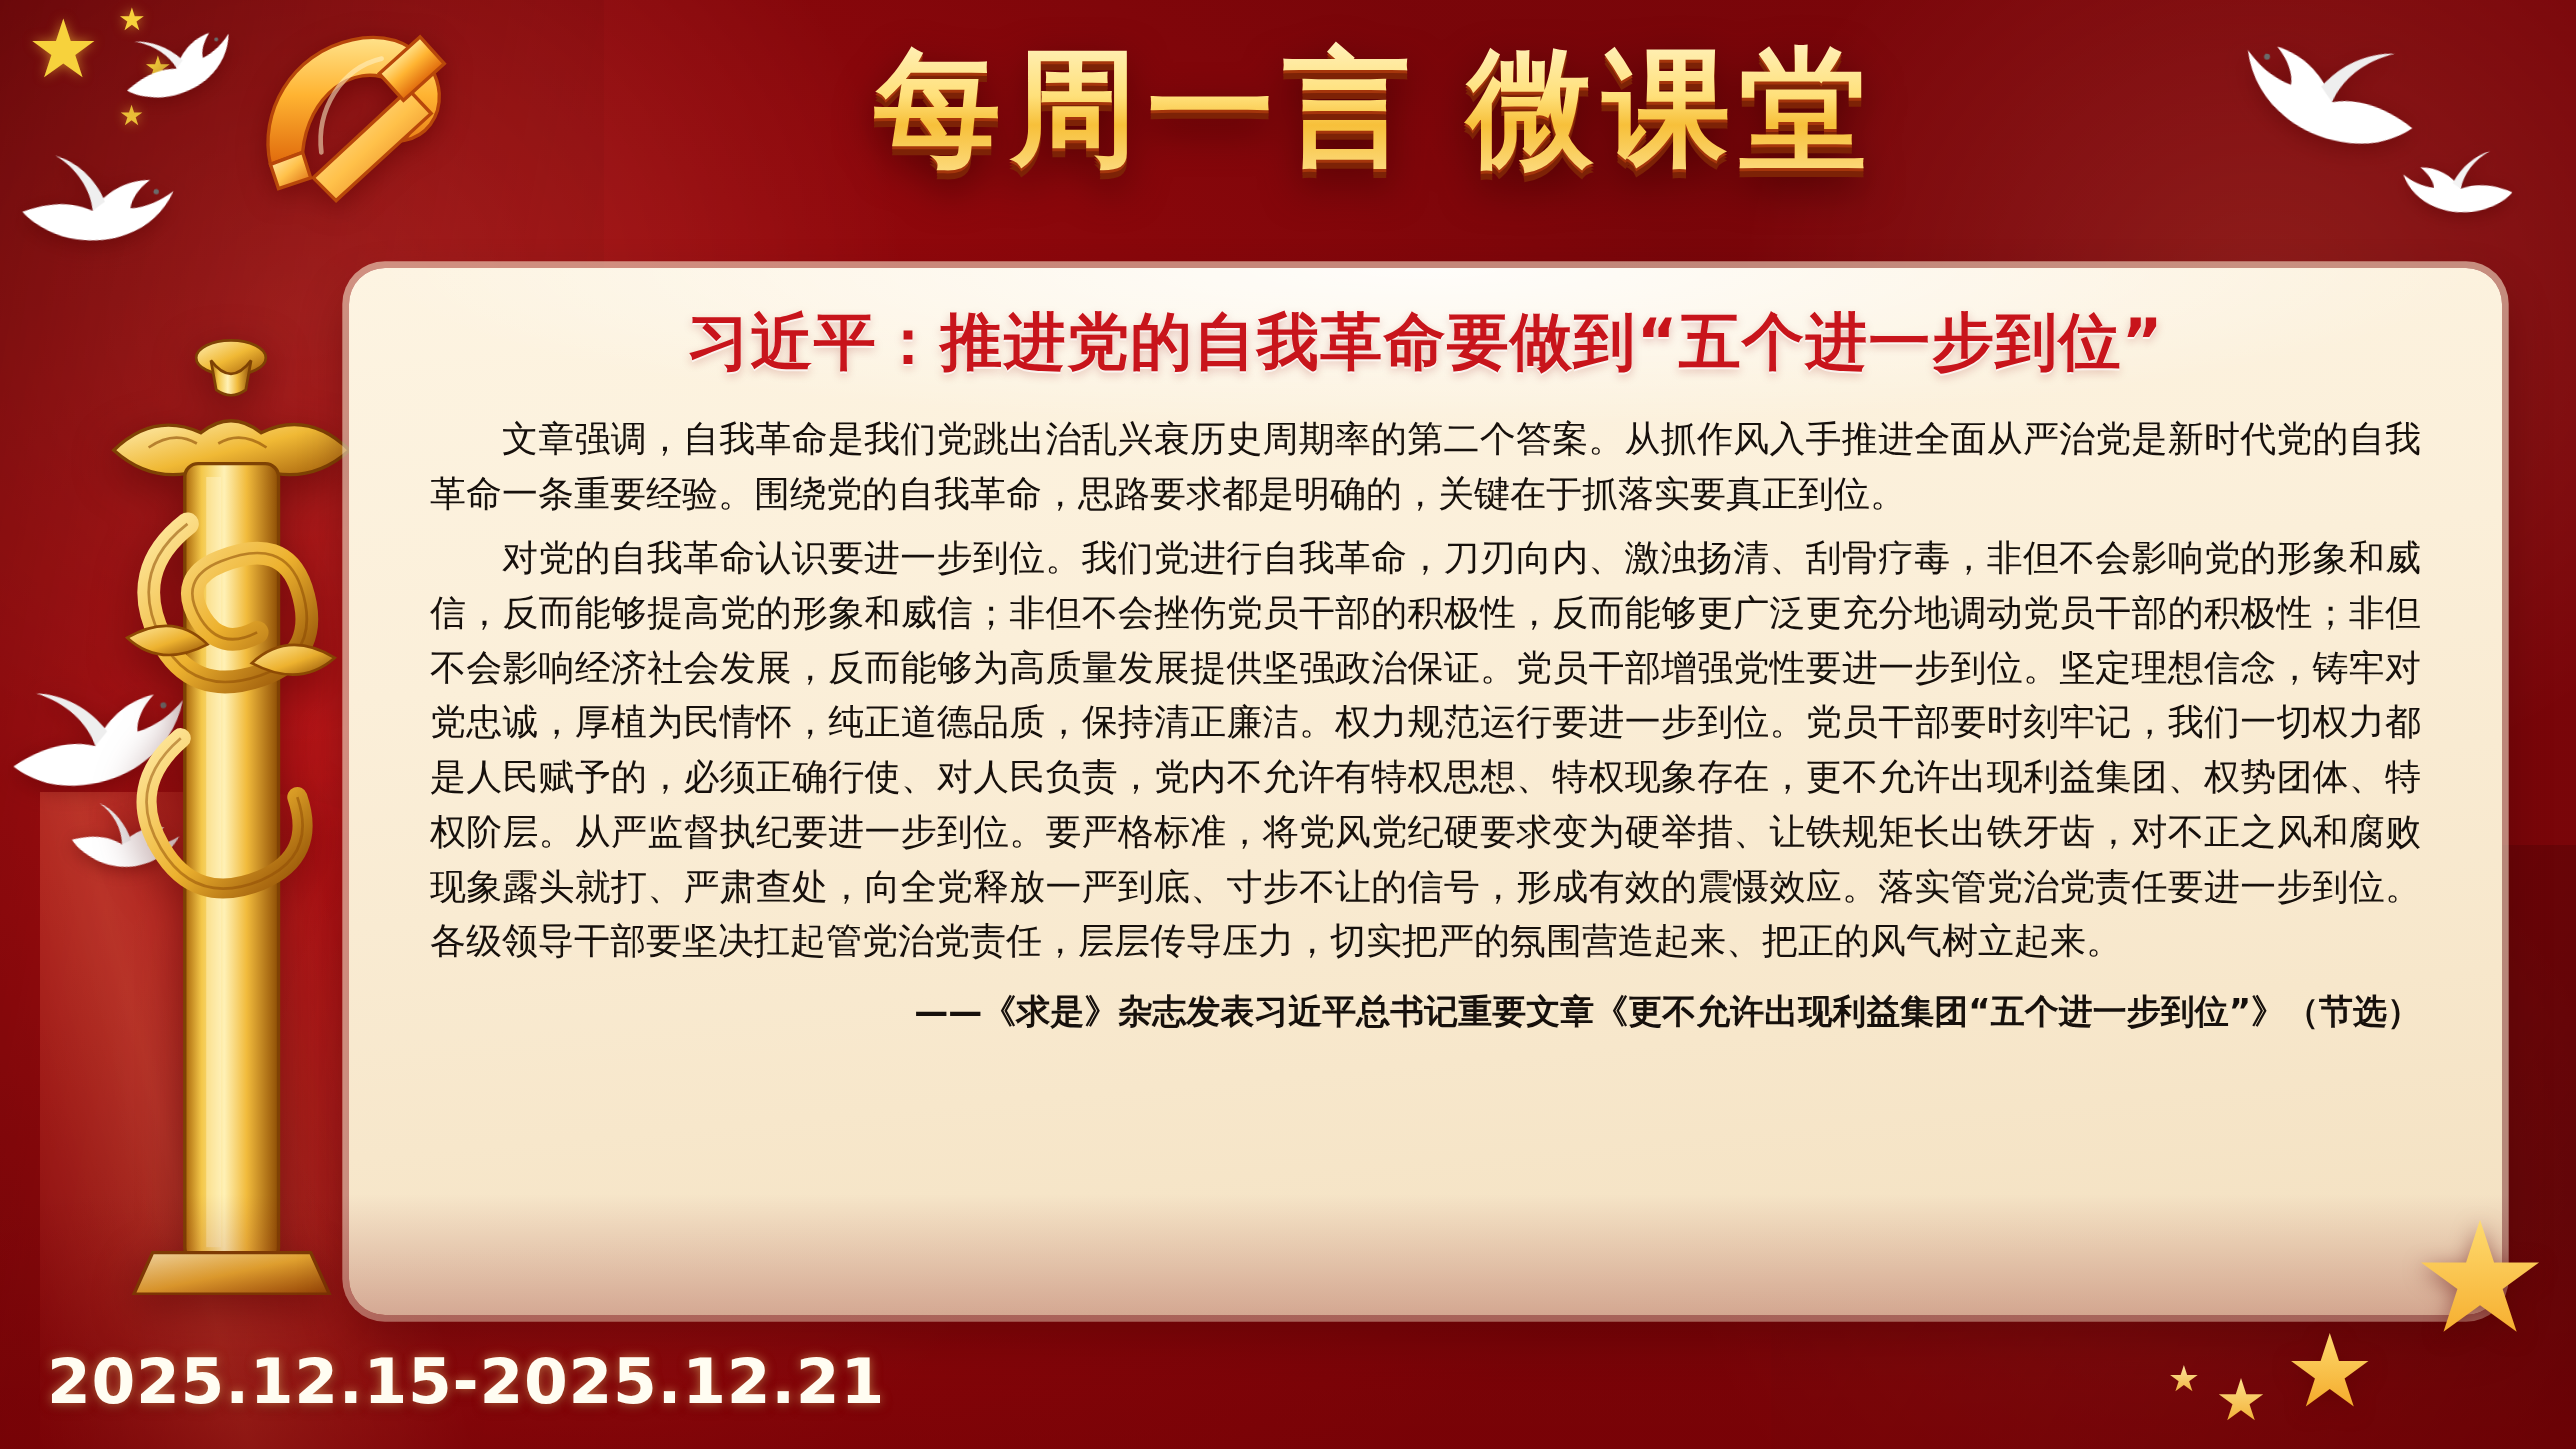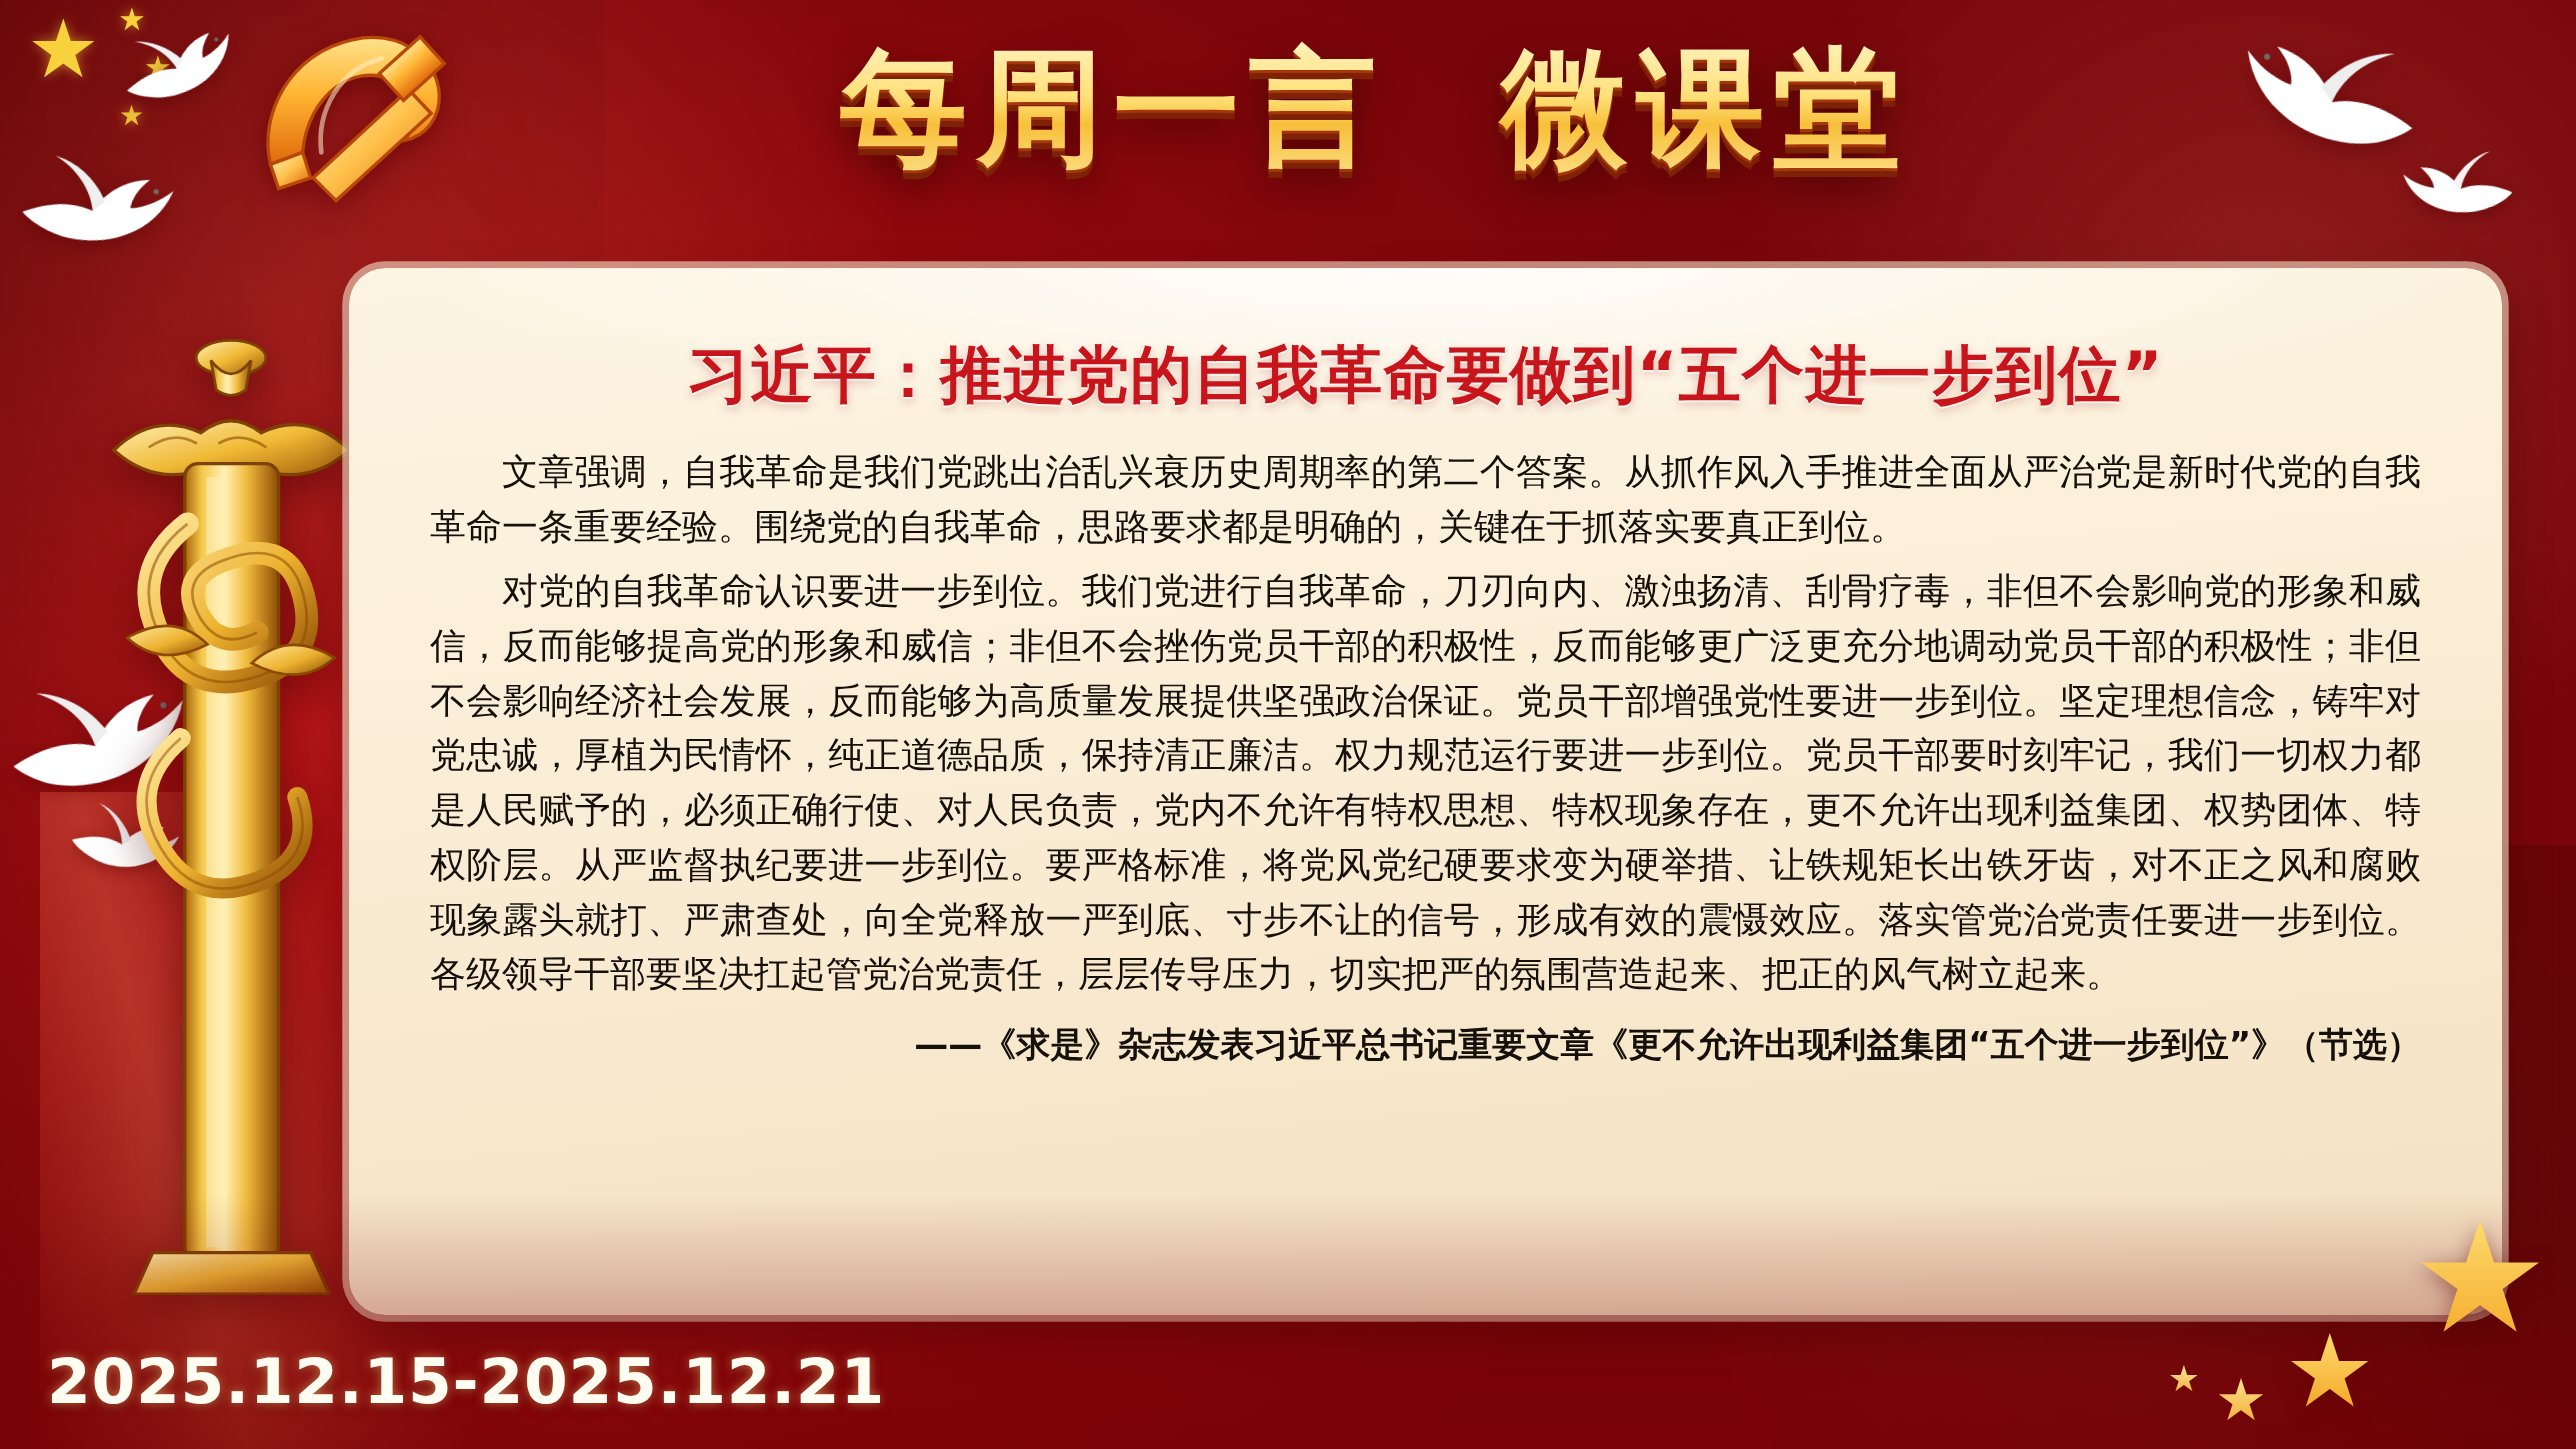--- a/index.html
+++ b/index.html
@@ -132,21 +132,20 @@
     color: #ffe9a8;
     background: linear-gradient(180deg, #fff7d2 0%, #ffe07a 42%, #f7c03a 58%, #ffeaa5 100%);
     -webkit-background-clip: text;
     background-clip: text;
     -webkit-text-fill-color: transparent;
     text-shadow: 0 0 0 rgba(0,0,0,0);
     filter:
       drop-shadow(0 3.4px 0 #a5350b)
       drop-shadow(0 6.7px 0.7px #7d2206)
       drop-shadow(0 12px 19px rgba(60,0,0,.6));
-    gap: 34px;
   }
   .header-title .gap { display: inline-block; width: 47px; }
 
   
   .card {
     position: absolute;
     left: 349px;
     top: 268px;
     width: 2153px;
     height: 1047px;
@@ -161,21 +160,21 @@
     content: "";
     position: absolute;
     left: 0; right: 0; top: 0;
     height: 228px;
     background: radial-gradient(ellipse 70% 100% at 50% 0%, rgba(255,255,255,.85) 0%, rgba(255,255,255,0) 70%);
     pointer-events: none;
   }
 
   .card-inner {
     position: relative;
-    padding: 72px 81px 0 81px;
+    padding: 39px 81px 0 81px;
   }
 
   .doc-title {
     text-align: center;
     color: #c8141b;
     font-size: 62px;
     font-weight: 700;
     letter-spacing: 1.3px;
     line-height: 1.12;
     font-family: "DejaVu Sans", "Liberation Sans", sans-serif;

